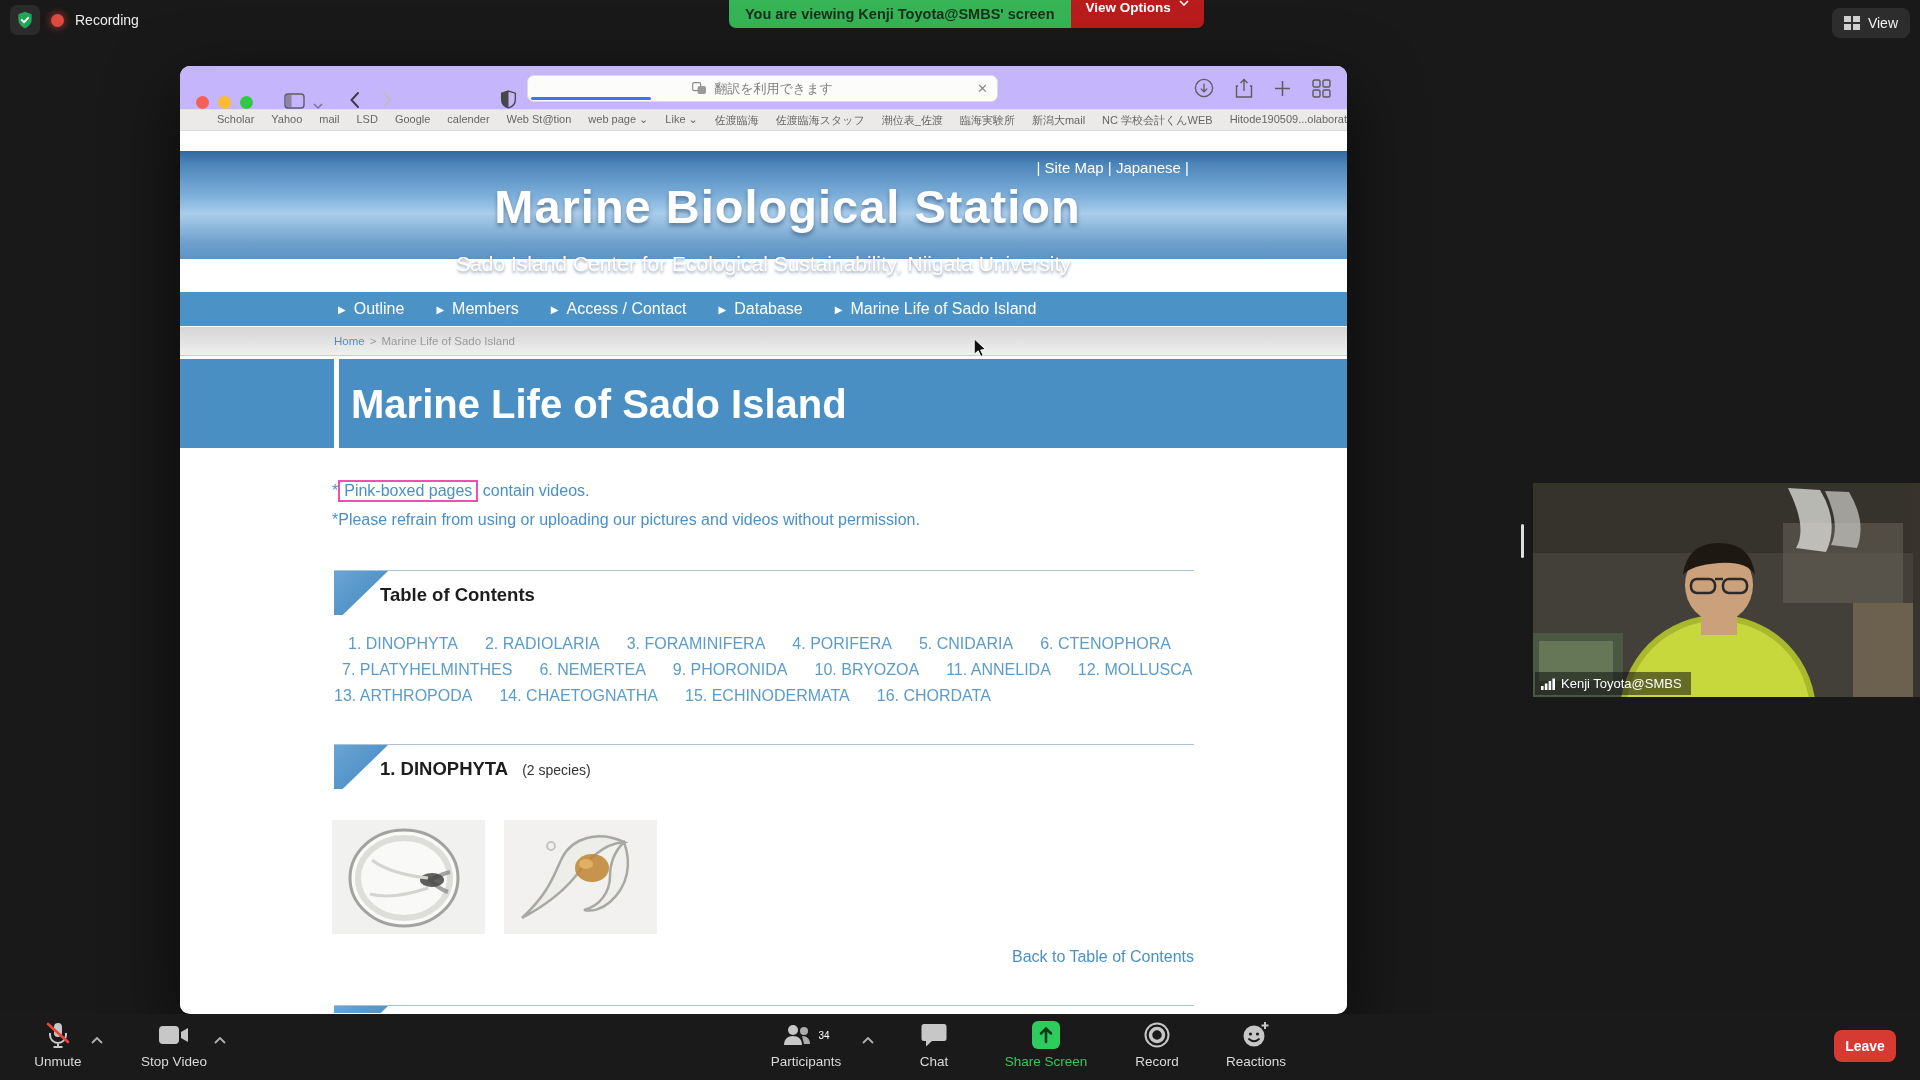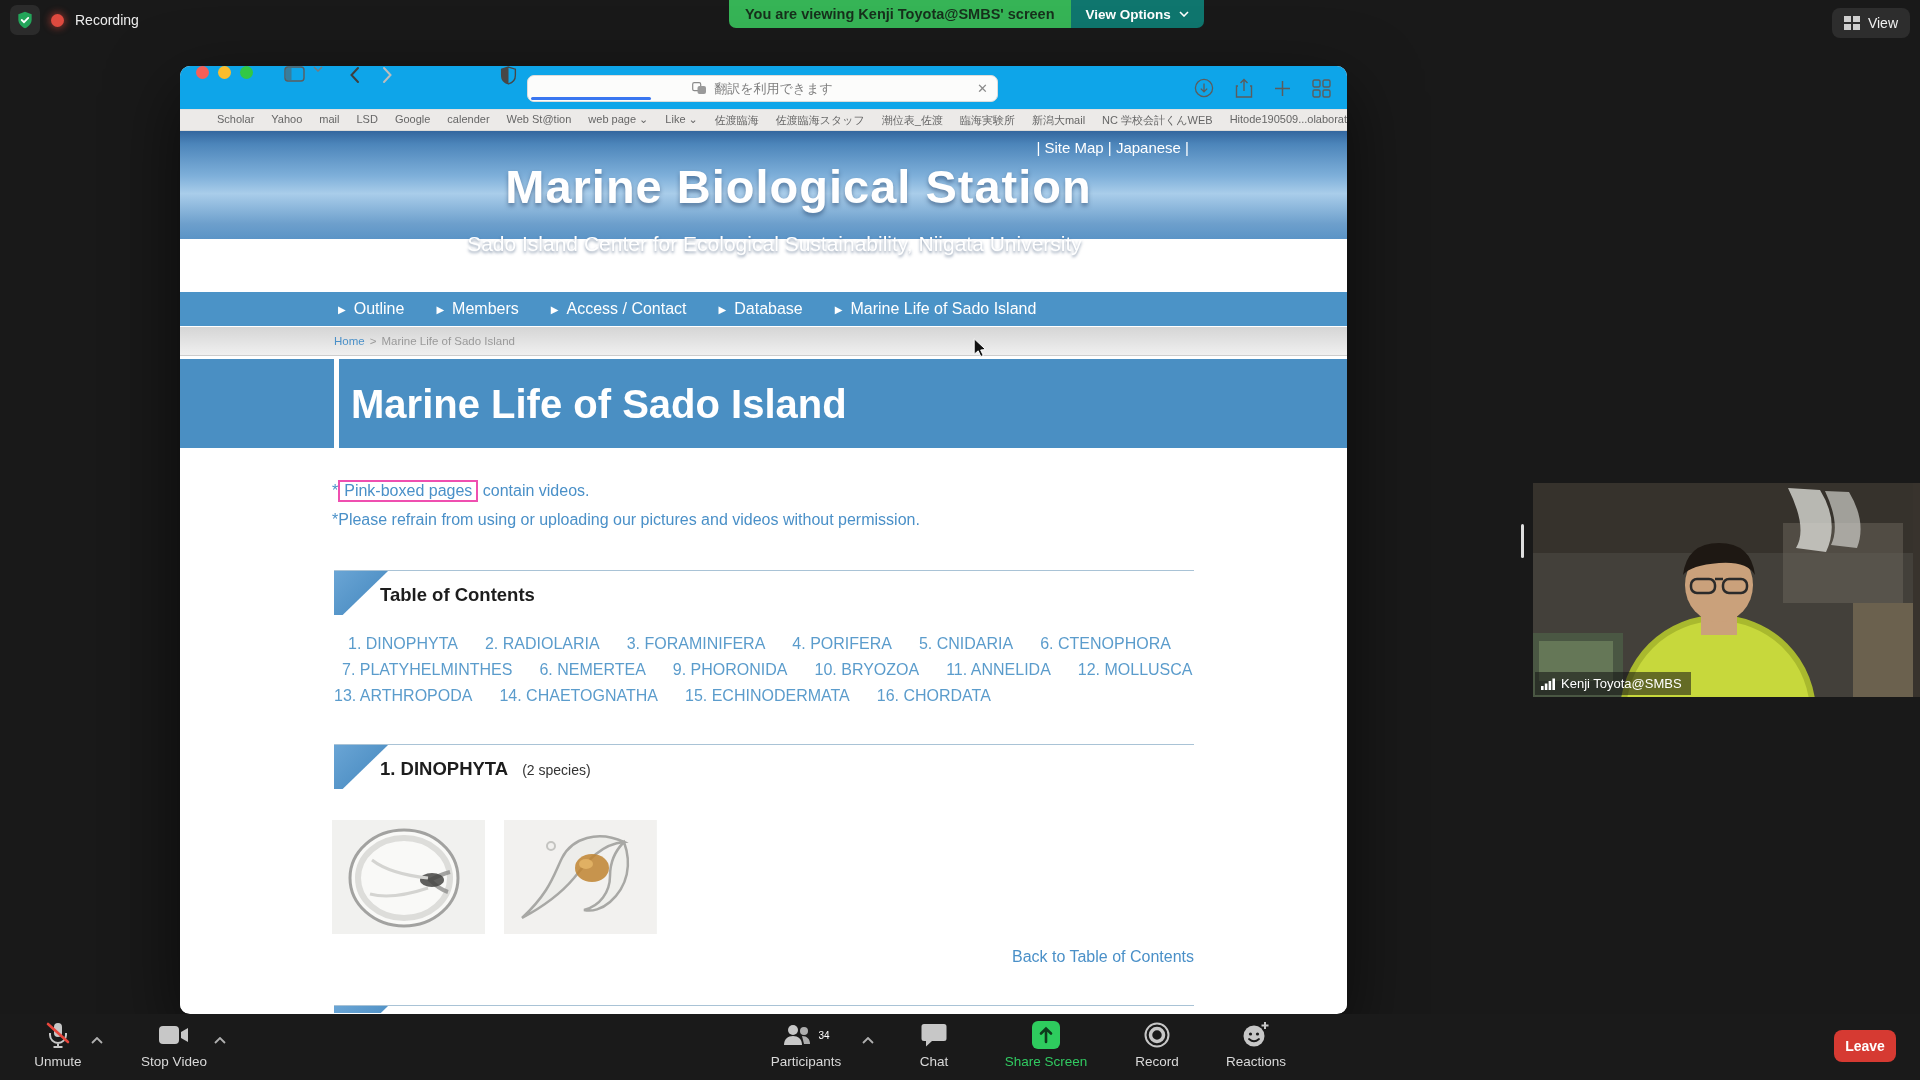--- a/index.html
+++ b/index.html
@@ -8,47 +8,47 @@
          font-family:"Liberation Sans", sans-serif; }
 
   
   .rec-group { position:absolute; left:10px; top:5px; display:flex; align-items:center; gap:11px; }
   .shield-tile { width:30px; height:30px; background:#2b2b2b; border-radius:7px; display:flex; align-items:center; justify-content:center; }
   .rec-dot { width:13px; height:13px; border-radius:50%; background:#df4a3f; box-shadow:0 0 7px 2px rgba(224,70,58,.45); }
   .rec-label { color:#ececec; font-size:14px; }
 
   .banner-wrap { position:absolute; left:729px; top:0; height:28px; display:flex; border-radius:0 0 7px 7px; overflow:hidden; }
   .banner { background:#36b456; color:#17301c; font-weight:bold; font-size:14.5px; display:flex; align-items:center; padding:0 16px; }
-  .view-options { background:#0f766e; color:#fff; font-size:13.5px; font-weight:bold; display:flex; align-items:center; gap:8px; padding:0 15px; cursor:pointer; }
+  .view-options { background:#b91c1c; color:#fff; font-size:13.5px; font-weight:bold; display:flex; align-items:flex-start; gap:8px; padding:0 15px; cursor:pointer; }
 
   .view-btn { position:absolute; right:10px; top:8px; height:30px; background:#2d2d2d; border-radius:8px;
               color:#f0f0f0; display:flex; align-items:center; gap:8px; padding:0 12px; font-size:14px; cursor:pointer; }
 
   
   .safari { position:absolute; left:180px; top:66px; width:1167px; height:948px; background:#fff;
             border-radius:10px; box-shadow:0 24px 70px rgba(0,0,0,.6); overflow:hidden; }
-  .tbar { position:relative; height:44px; background:#0ea5e9; border-bottom:1px solid #e2e0de; display:flex; align-items:flex-start; padding:0 16px; }
+  .tbar { position:relative; height:44px; background:#c4b5fd; border-bottom:1px solid #e2e0de; display:flex; align-items:flex-end; padding:0 16px; }
   .tl { width:13px; height:13px; border-radius:50%; margin-right:9px; }
   .tl.red{ background:#f65f57; } .tl.yel{ background:#fbbd2e; } .tl.grn{ background:#32c844; }
   .tbtn { display:flex; align-items:center; justify-content:center; color:#5c5c5c; }
   .addr { position:absolute; left:347px; top:9px; width:471px; height:27px; background:#fcfcfb; border:1px solid #dedcda;
           border-radius:7px; display:flex; align-items:center; justify-content:center; gap:7px; color:#7e7e7e; font-size:13px; }
   .addr-x { position:absolute; right:9px; top:5px; color:#8a8a8a; font-size:13px; cursor:pointer; }
   .addr-progress { position:absolute; left:3px; bottom:1px; width:120px; height:3px; background:#3a76f0; border-radius:2px; }
   .tbar-right { position:absolute; right:16px; top:0; height:44px; display:flex; align-items:center; gap:21px; }
 
   .bmbar { height:21px; background:#eceae8; border-bottom:1px solid #dcdad8; display:flex; align-items:center; gap:17px;
            padding:0 20px; font-size:11px; color:#666; white-space:nowrap; overflow:hidden; }
   .bm-item { flex:0 0 auto; cursor:pointer; }
 
   .page { position:relative; width:100%; height:882px; background:#fff; overflow:hidden; }
 
   
-  .site-header { position:absolute; left:0; top:0; width:100%; height:108px;
-    background:linear-gradient(180deg,#33669e 0%,#4c85ba 12%,#7fb0da 42%,#a9cdea 58%,#6d9fcc 86%,#5b94c6 100%);padding-left:11px; }
+  .site-header { position:absolute; left:0; top:20px; width:100%; height:108px;
+    background:linear-gradient(180deg,#33669e 0%,#4c85ba 12%,#7fb0da 42%,#a9cdea 58%,#6d9fcc 86%,#5b94c6 100%); }
   .util-links { position:absolute; top:8px; right:158px; color:#fff; font-size:15px; }
   .site-title { position:absolute; top:28px; width:100%; text-align:center; color:#fff; font-size:47px; font-weight:bold;
                 letter-spacing:1px; text-shadow:0 3px 4px rgba(25,55,95,.5);margin-left:24px; }
   .site-sub { position:absolute; top:101px; width:100%; text-align:center; color:#fff; font-size:21px; text-shadow:0 2px 3px rgba(25,55,95,.5); }
 
   .mainnav { position:absolute; top:161px; left:0; width:100%; height:34px; background:#4b93c7; display:flex;
              align-items:center; gap:32px; padding-left:158px; color:#fff; font-size:16px; }
   .nav-item { display:flex; align-items:center; cursor:pointer; }
   .nav-item::before { content:"▶"; font-size:10px; margin-right:8px; }
 

